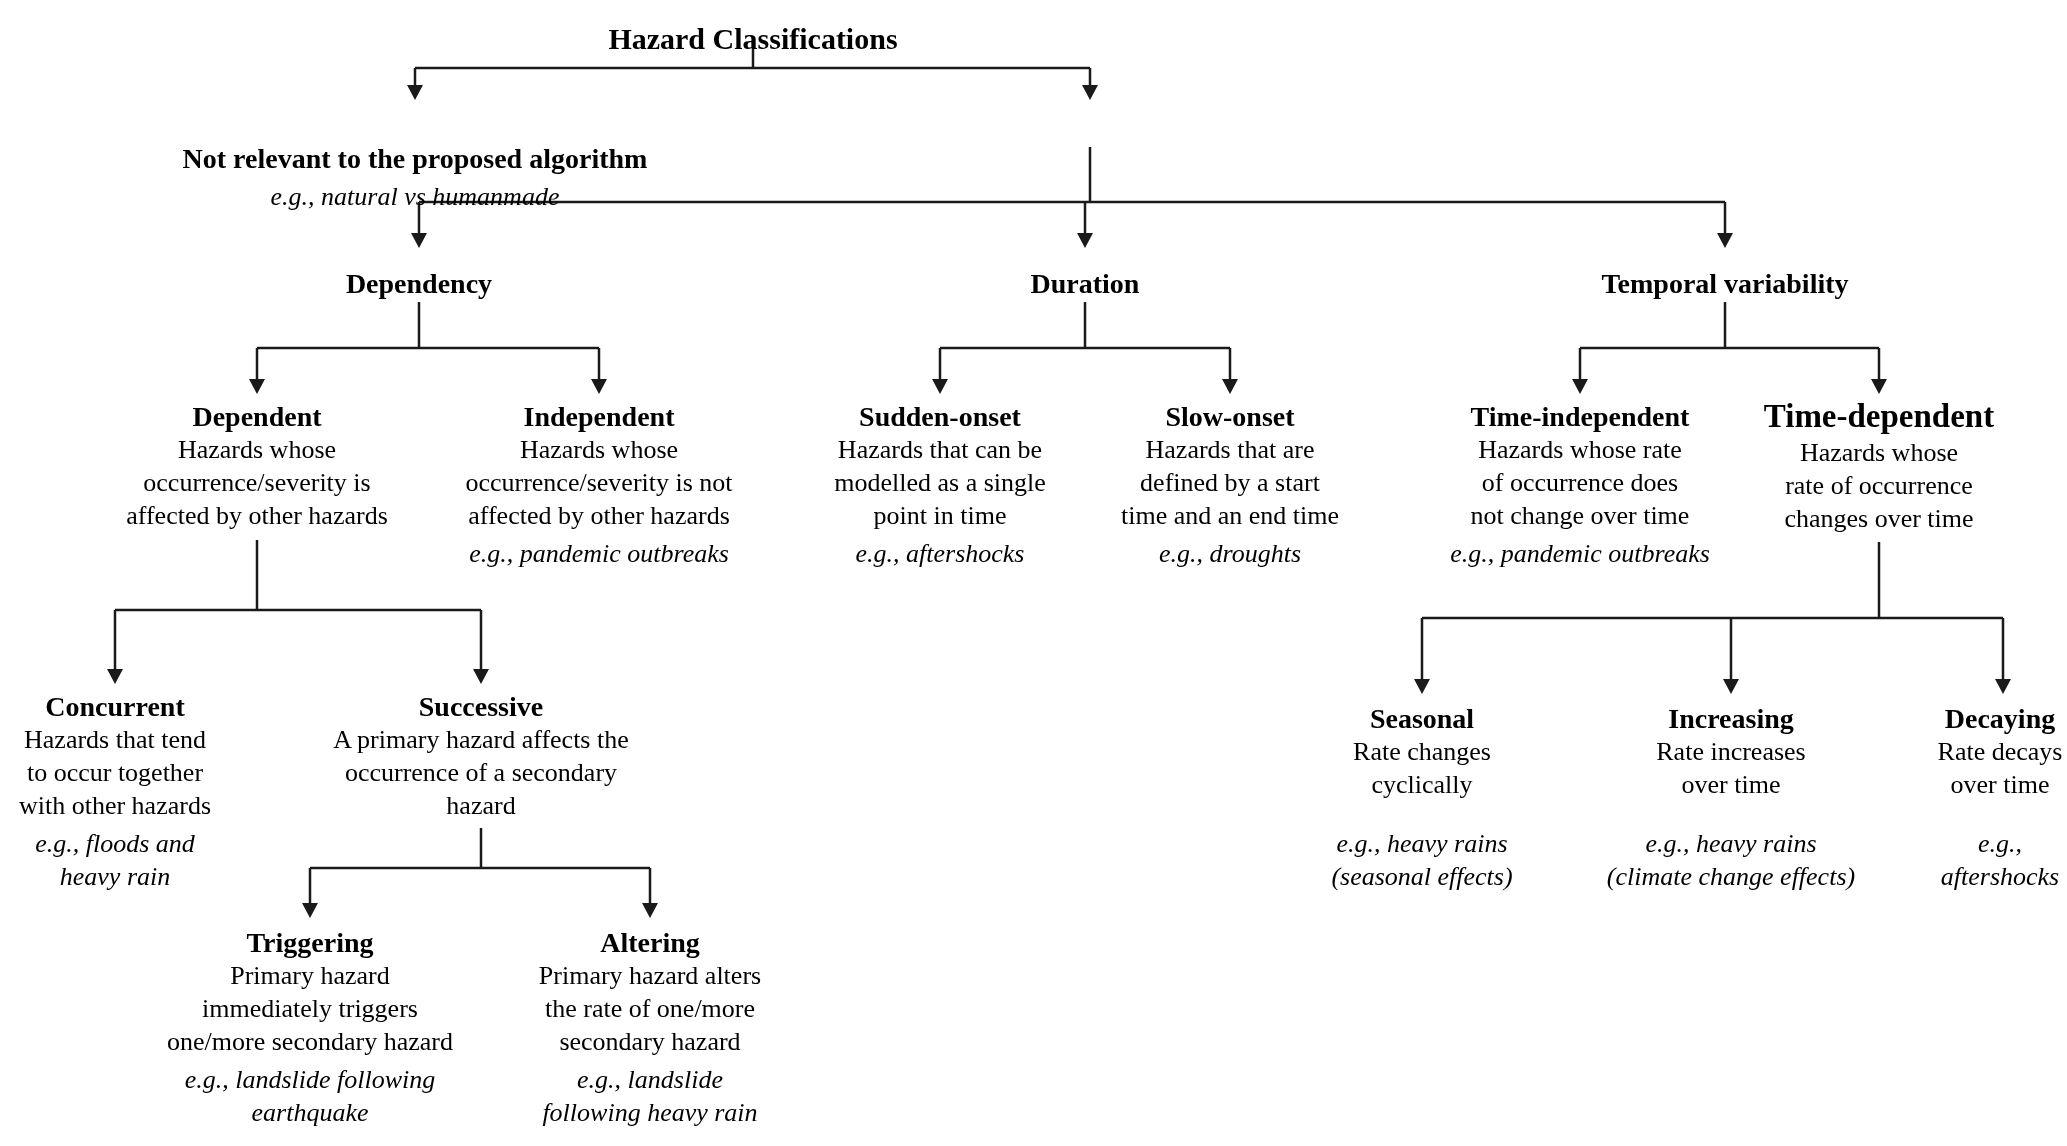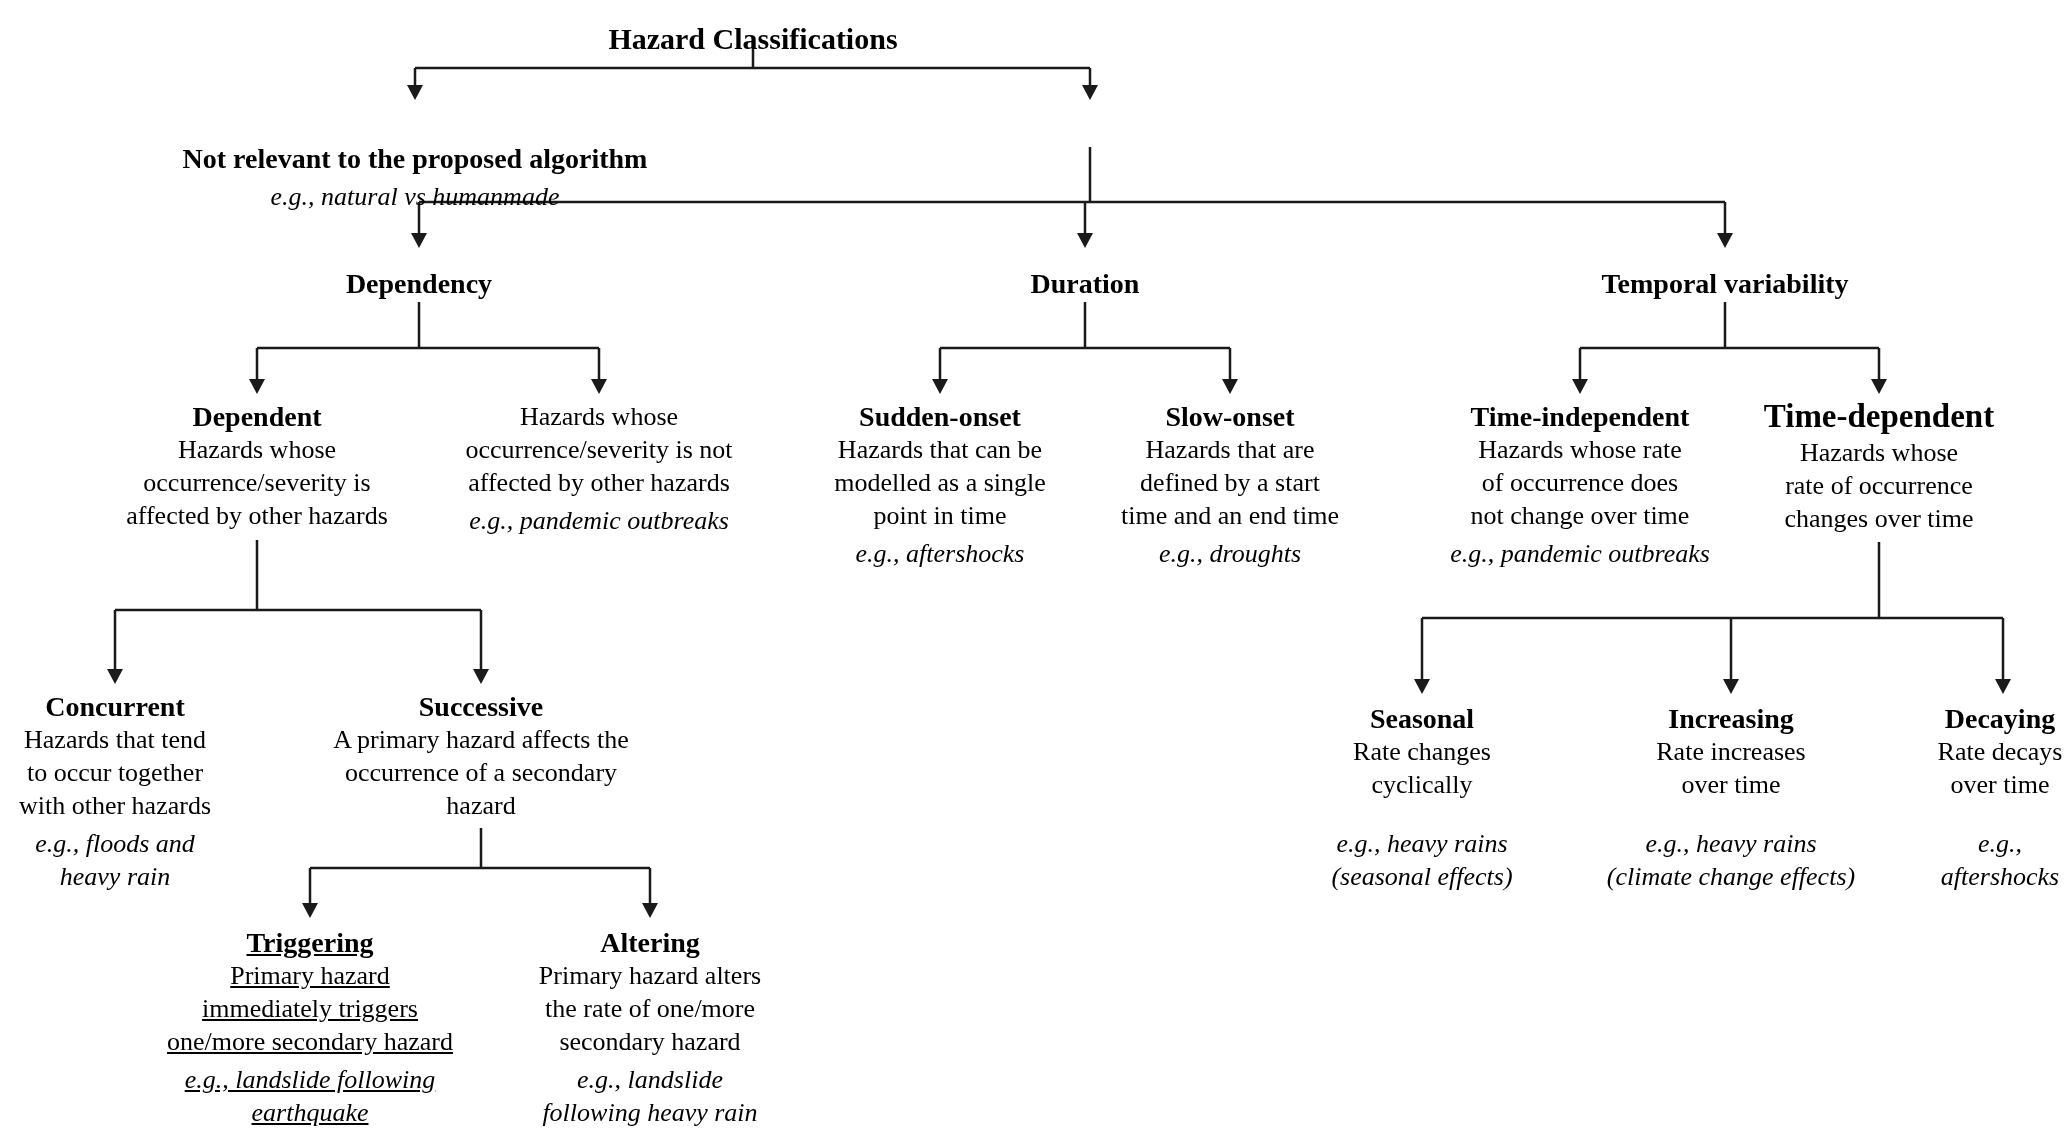--- a/index.html
+++ b/index.html
@@ -118,20 +118,21 @@
     <div class="ntitle">Temporal variability</div>
   </div>
 
   <div class="node" style="left:257px; top:400px; width:360px;">
     <div class="ntitle">Dependent</div>
     <div class="nbody">Hazards whose
 occurrence/severity is
 affected by other hazards</div>
   </div>
   <div class="node" style="left:599px; top:400px; width:370px;">
+    <div class="ntitle">Independent</div>
     <div class="nbody">Hazards whose
 occurrence/severity is not
 affected by other hazards</div>
     <div class="nexample">e.g., pandemic outbreaks</div>
   </div>
   <div class="node" style="left:940px; top:400px; width:320px;">
     <div class="ntitle">Sudden-onset</div>
     <div class="nbody">Hazards that can be
 modelled as a single
 point in time</div>
@@ -188,21 +189,21 @@
 (climate change effects)</div>
   </div>
   <div class="node" style="left:2000px; top:702px; width:200px;">
     <div class="ntitle">Decaying</div>
     <div class="nbody">Rate decays
 over time</div>
     <div class="nexample gap-lg">e.g.,
 aftershocks</div>
   </div>
 
-  <div class="node" style="left:310px; top:926px; width:390px;text-decoration:underline;">
+  <div class="node" style="left:310px; top:926px; width:390px;">
     <div class="ntitle">Triggering</div>
     <div class="nbody">Primary hazard
 immediately triggers
 one/more secondary hazard</div>
     <div class="nexample">e.g., landslide following
 earthquake</div>
   </div>
   <div class="node" style="left:650px; top:926px; width:330px;">
     <div class="ntitle">Altering</div>
     <div class="nbody">Primary hazard alters

